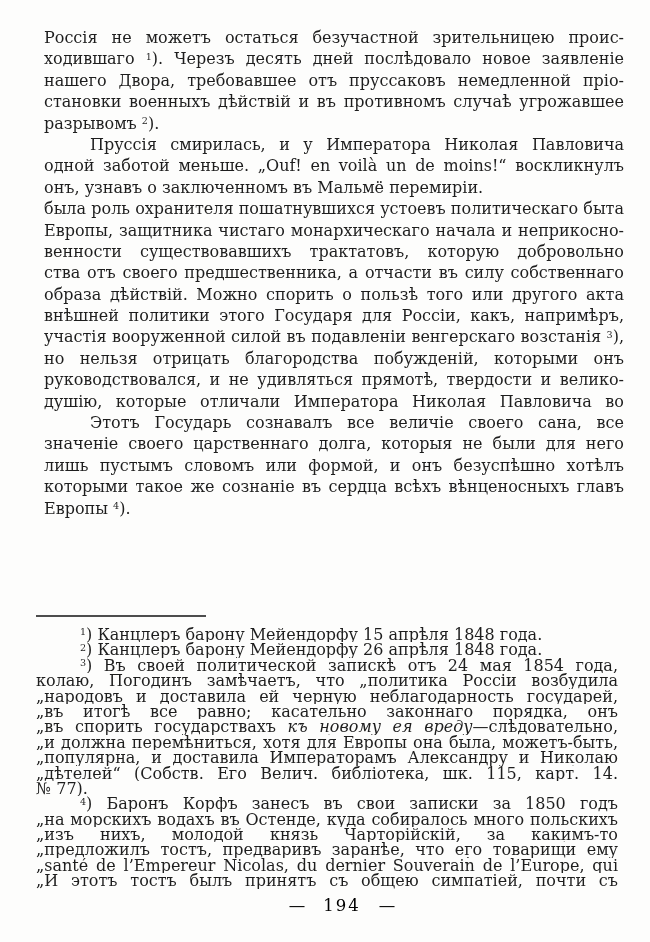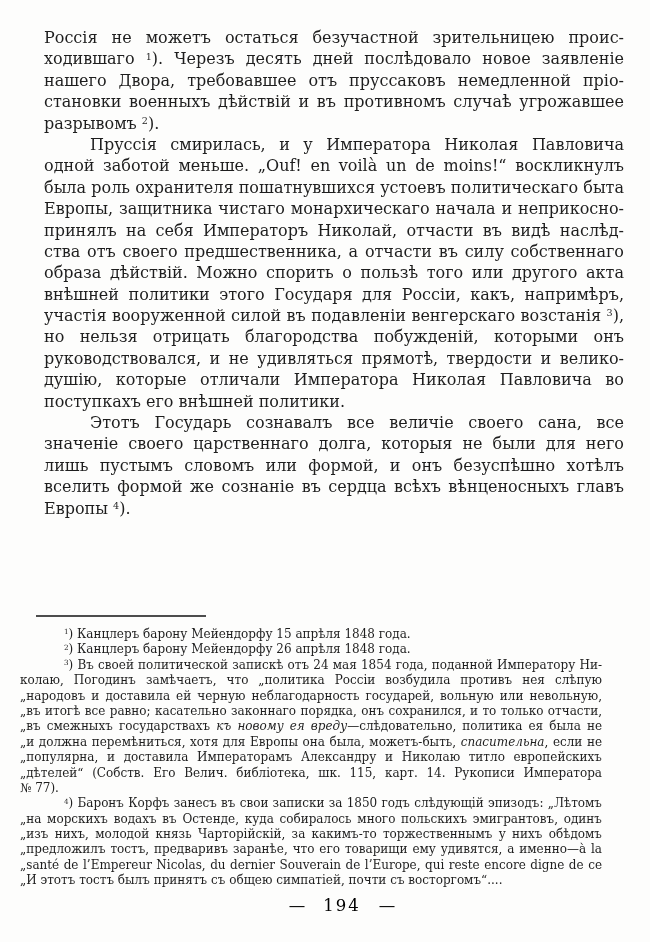--- a/index.html
+++ b/index.html
@@ -46,24 +46,24 @@
   .rule {
     position: absolute;
     left: 36px;
     top: 615px;
     width: 170px;
     height: 2px;
     background: #4d4d4d;
   }
   .footnotes {
     position: absolute;
-    left: 20px;
+    left: 36px;
     top: 627px;
     width: 582px;
-    font-size: 12px;
+    font-size: 16px;
     line-height: 15.4px;
   }
   .footnotes .line { height: 15.4px; }
   .footnotes .line.indent { text-indent: 44px; }
   i { font-style: italic; }
   .footer {
     position: absolute;
     left: 0;
     top: 896px;
     width: 650px;
@@ -79,46 +79,46 @@
 
 <div class="page">
   <main class="body-text" id="body-lines">
       <div class="line"><span>Россія не можетъ остаться безучастной зрительницею проис-</span></div>
       <div class="line"><span>ходившаго </span><sup>1</sup><span>). Черезъ десять дней послѣдовало новое заявленіе</span></div>
       <div class="line"><span>нашего Двора, требовавшее отъ пруссаковъ немедленной пріо-</span></div>
       <div class="line"><span>становки военныхъ дѣйствій и въ противномъ случаѣ угрожавшее</span></div>
       <div class="line end"><span>разрывомъ </span><sup>2</sup><span>).</span></div>
       <div class="line indent"><span>Пруссія смирилась, и у Императора Николая Павловича стало</span></div>
       <div class="line"><span>одной заботой меньше. „Ouf! en voilà un de moins!“ воскликнулъ</span></div>
+      <div class="line end"><span>онъ, узнавъ о заключенномъ въ Мальмё перемиріи.</span></div>
       <div class="line"><span>была роль охранителя пошатнувшихся устоевъ политическаго быта</span></div>
       <div class="line"><span>Европы, защитника чистаго монархическаго начала и неприкосно-</span></div>
-      <div class="line"><span>принялъ на себя Императоръ Николай, отчасти въ видѣ наслѣд-</span></div>
+      <div class="line"><span>венности существовавшихъ трактатовъ, которую добровольно</span></div>
       <div class="line"><span>ства отъ своего предшественника, а отчасти въ силу собственнаго</span></div>
       <div class="line"><span>образа дѣйствій. Можно спорить о пользѣ того или другого акта</span></div>
       <div class="line"><span>внѣшней политики этого Государя для Россіи, какъ, напримѣръ,</span></div>
       <div class="line"><span>участія вооруженной силой въ подавленіи венгерскаго возстанія </span><sup>3</sup><span>),</span></div>
       <div class="line"><span>но нельзя отрицать благородства побужденій, которыми онъ</span></div>
       <div class="line"><span>руководствовался, и не удивляться прямотѣ, твердости и велико-</span></div>
       <div class="line"><span>душію, которые отличали Императора Николая Павловича во всѣхъ</span></div>
-      <div class="line end"><span>поступкахъ его внѣшней политики.</span></div>
       <div class="line indent"><span>Этотъ Государь сознавалъ все величіе своего сана, все</span></div>
       <div class="line"><span>значеніе своего царственнаго долга, которыя не были для него</span></div>
       <div class="line"><span>лишь пустымъ словомъ или формой, и онъ безуспѣшно хотѣлъ</span></div>
-      <div class="line"><span>вселить формой же сознаніе въ сердца всѣхъ вѣнценосныхъ главъ</span></div>
+      <div class="line"><span>которыми такое же сознаніе въ сердца всѣхъ вѣнценосныхъ главъ</span></div>
       <div class="line end"><span>Европы </span><sup>4</sup><span>).</span></div>
     </main>
   <div class="rule"></div>
   <section class="footnotes" id="footnote-lines">
       <div class="line indent end"><sup>1</sup><span>) Канцлеръ барону Мейендорфу 15 апрѣля 1848 года.</span></div>
       <div class="line indent end"><sup>2</sup><span>) Канцлеръ барону Мейендорфу 26 апрѣля 1848 года.</span></div>
       <div class="line indent"><sup>3</sup><span>) Въ своей политической запискѣ отъ 24 мая 1854 года, поданной Императору Ни-</span></div>
       <div class="line"><span>колаю, Погодинъ замѣчаетъ, что „политика Россіи возбудила противъ нея слѣпую ненависть</span></div>
       <div class="line"><span>„народовъ и доставила ей черную неблагодарность государей, вольную или невольную, это</span></div>
       <div class="line"><span>„въ итогѣ все равно; касательно законнаго порядка, онъ сохранился, и то только отчасти,</span></div>
-      <div class="line"><span>„въ смежныхъ государствахъ </span><i>къ новому ея вреду</i><span>—слѣдовательно, политика ея была не вѣрна</span></div>
+      <div class="line"><span>„въ спорить государствахъ </span><i>къ новому ея вреду</i><span>—слѣдовательно, политика ея была не вѣрна</span></div>
       <div class="line"><span>„и должна перемѣниться, хотя для Европы она была, можетъ-быть, </span><i>спасительна</i><span>, если не</span></div>
       <div class="line"><span>„популярна, и доставила Императорамъ Александру и Николаю титло европейскихъ благо-</span></div>
       <div class="line"><span>„дѣтелей“ (Собств. Его Велич. библіотека, шк. 115, карт. 14. Рукописи Императора Николая I,</span></div>
       <div class="line end"><span>№ 77).</span></div>
       <div class="line indent"><sup>4</sup><span>) Баронъ Корфъ занесъ въ свои записки за 1850 годъ слѣдующій эпизодъ: „Лѣтомъ</span></div>
       <div class="line"><span>„на морскихъ водахъ въ Остенде, куда собиралось много польскихъ эмигрантовъ, одинъ</span></div>
       <div class="line"><span>„изъ нихъ, молодой князь Чарторійскій, за какимъ-то торжественнымъ у нихъ обѣдомъ</span></div>
       <div class="line"><span>„предложилъ тостъ, предваривъ заранѣе, что его товарищи ему удивятся, а именно—à la</span></div>
       <div class="line"><span>„santé de l’Empereur Nicolas, du dernier Souverain de l’Europe, qui reste encore digne de ce titre!</span></div>
       <div class="line end"><span>„И этотъ тостъ былъ принятъ съ общею симпатіей, почти съ восторгомъ“....</span></div>

